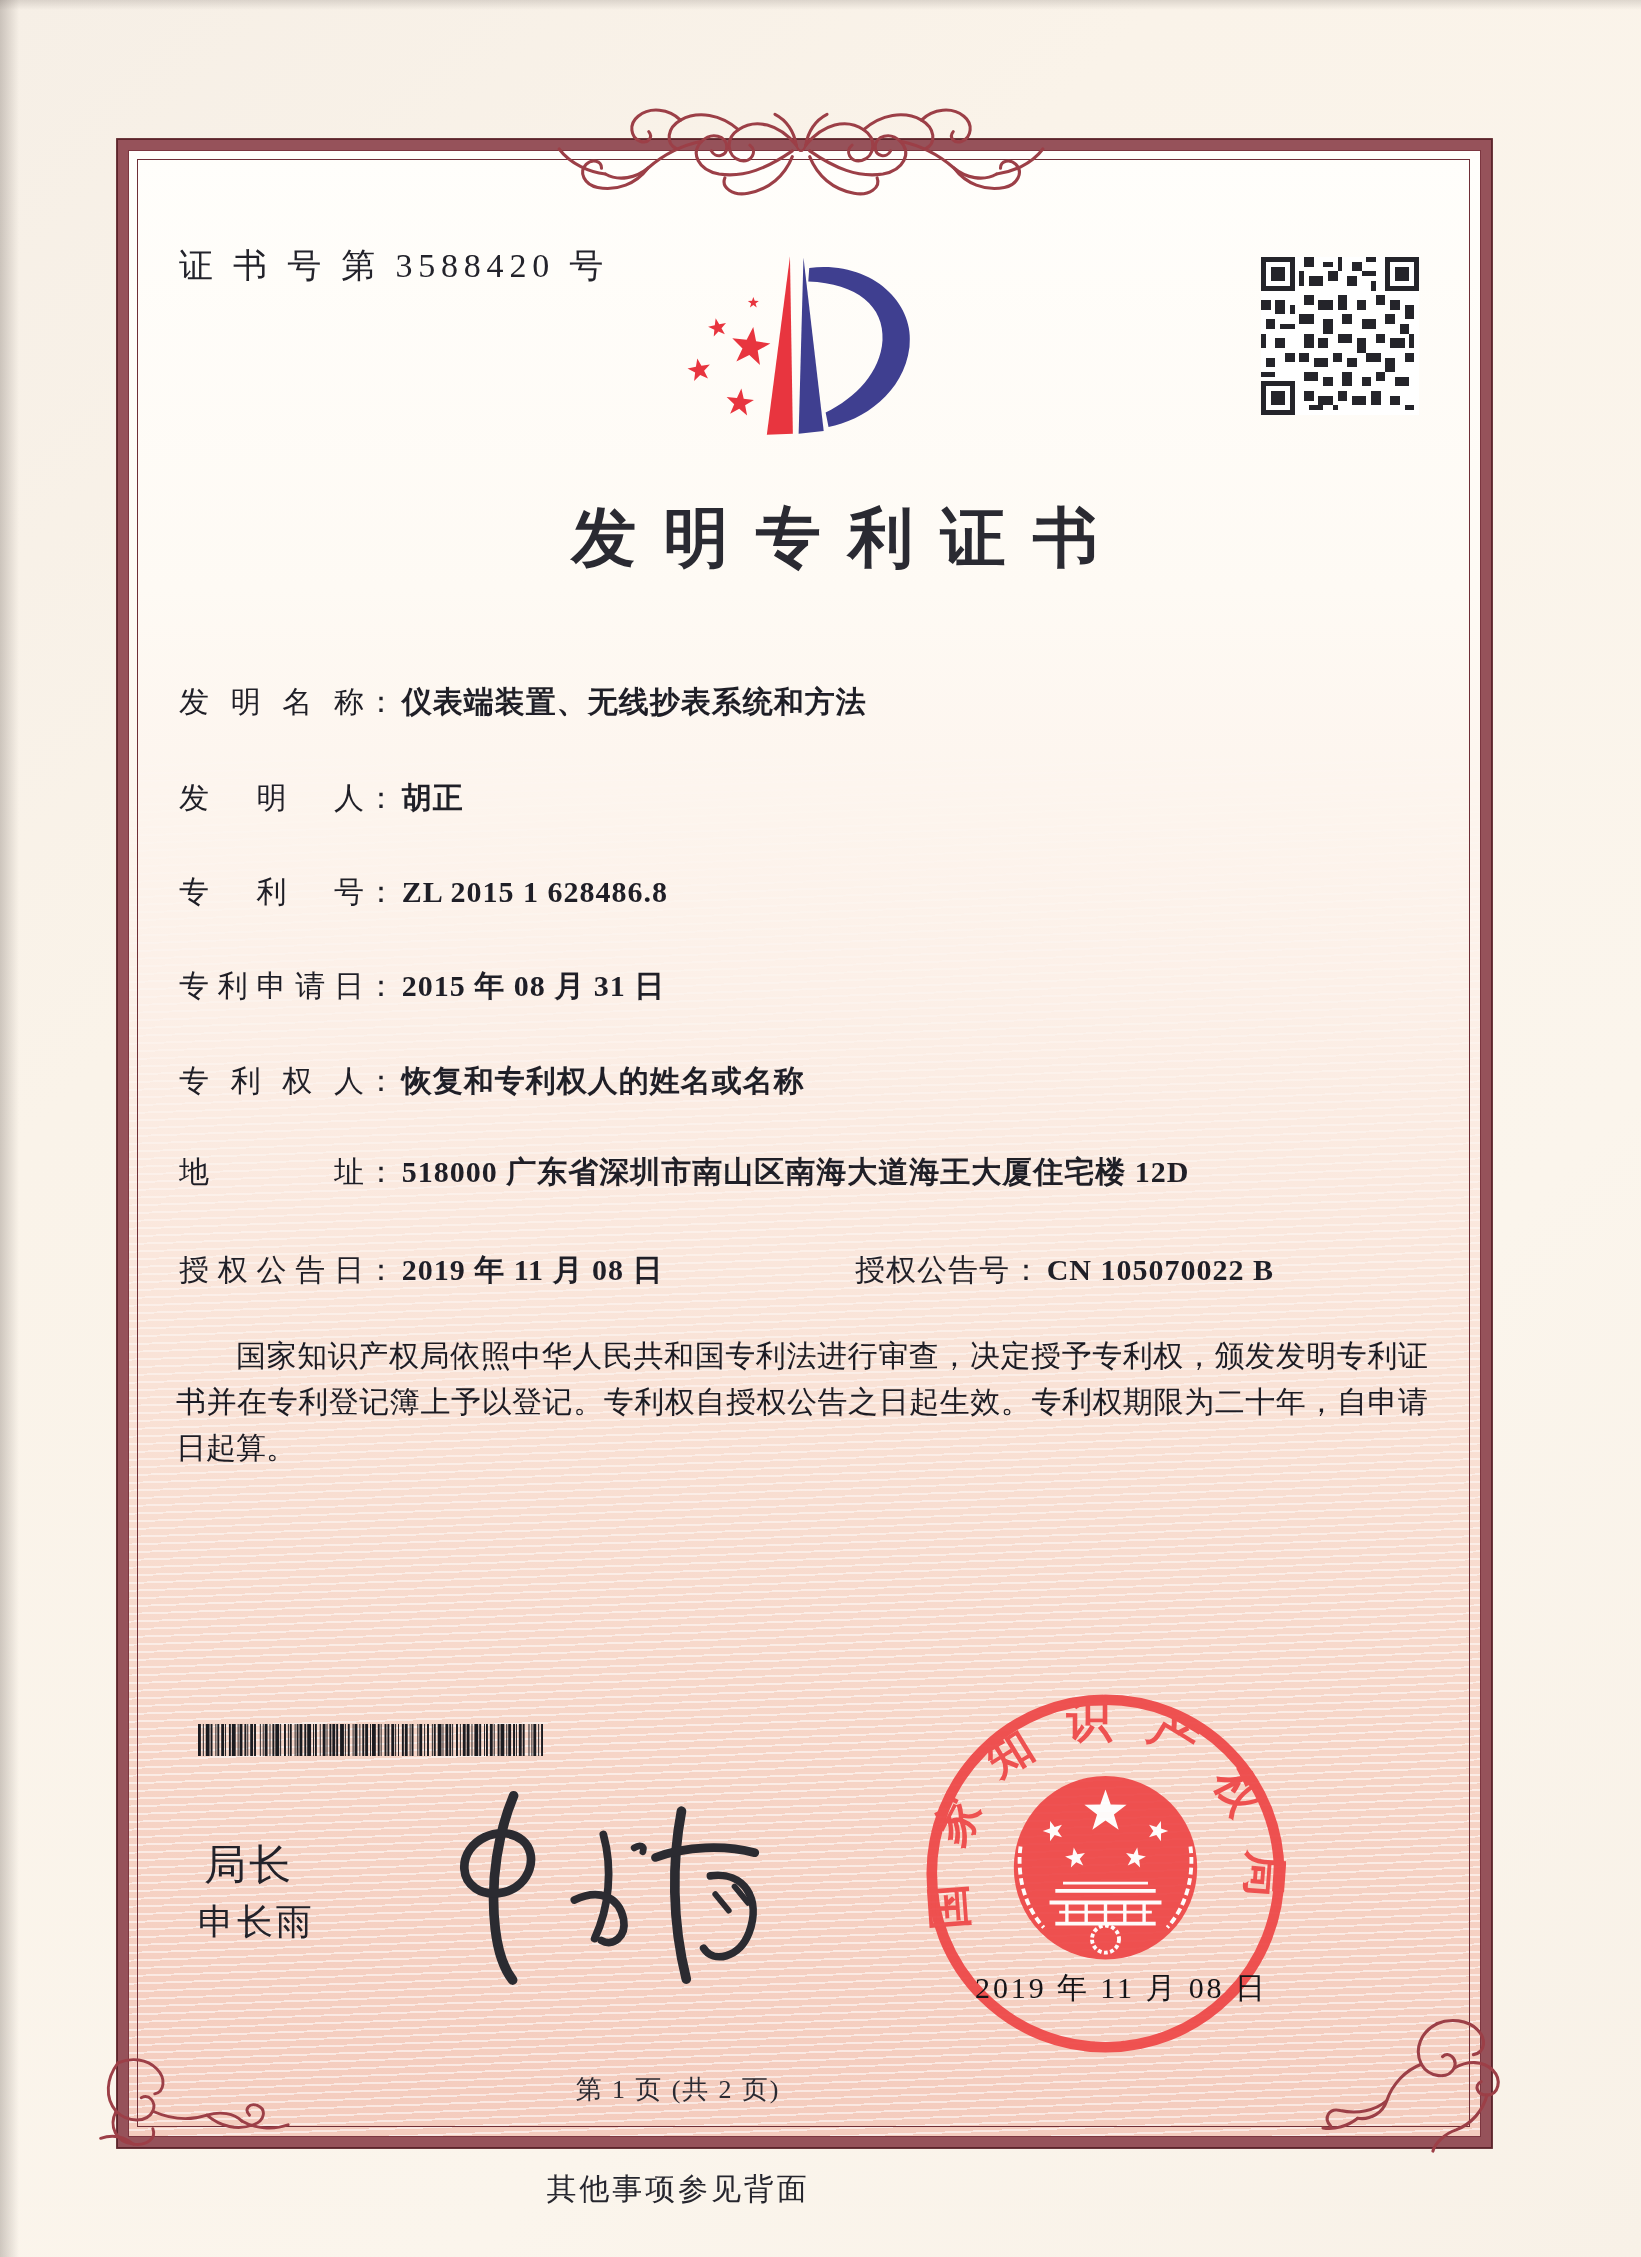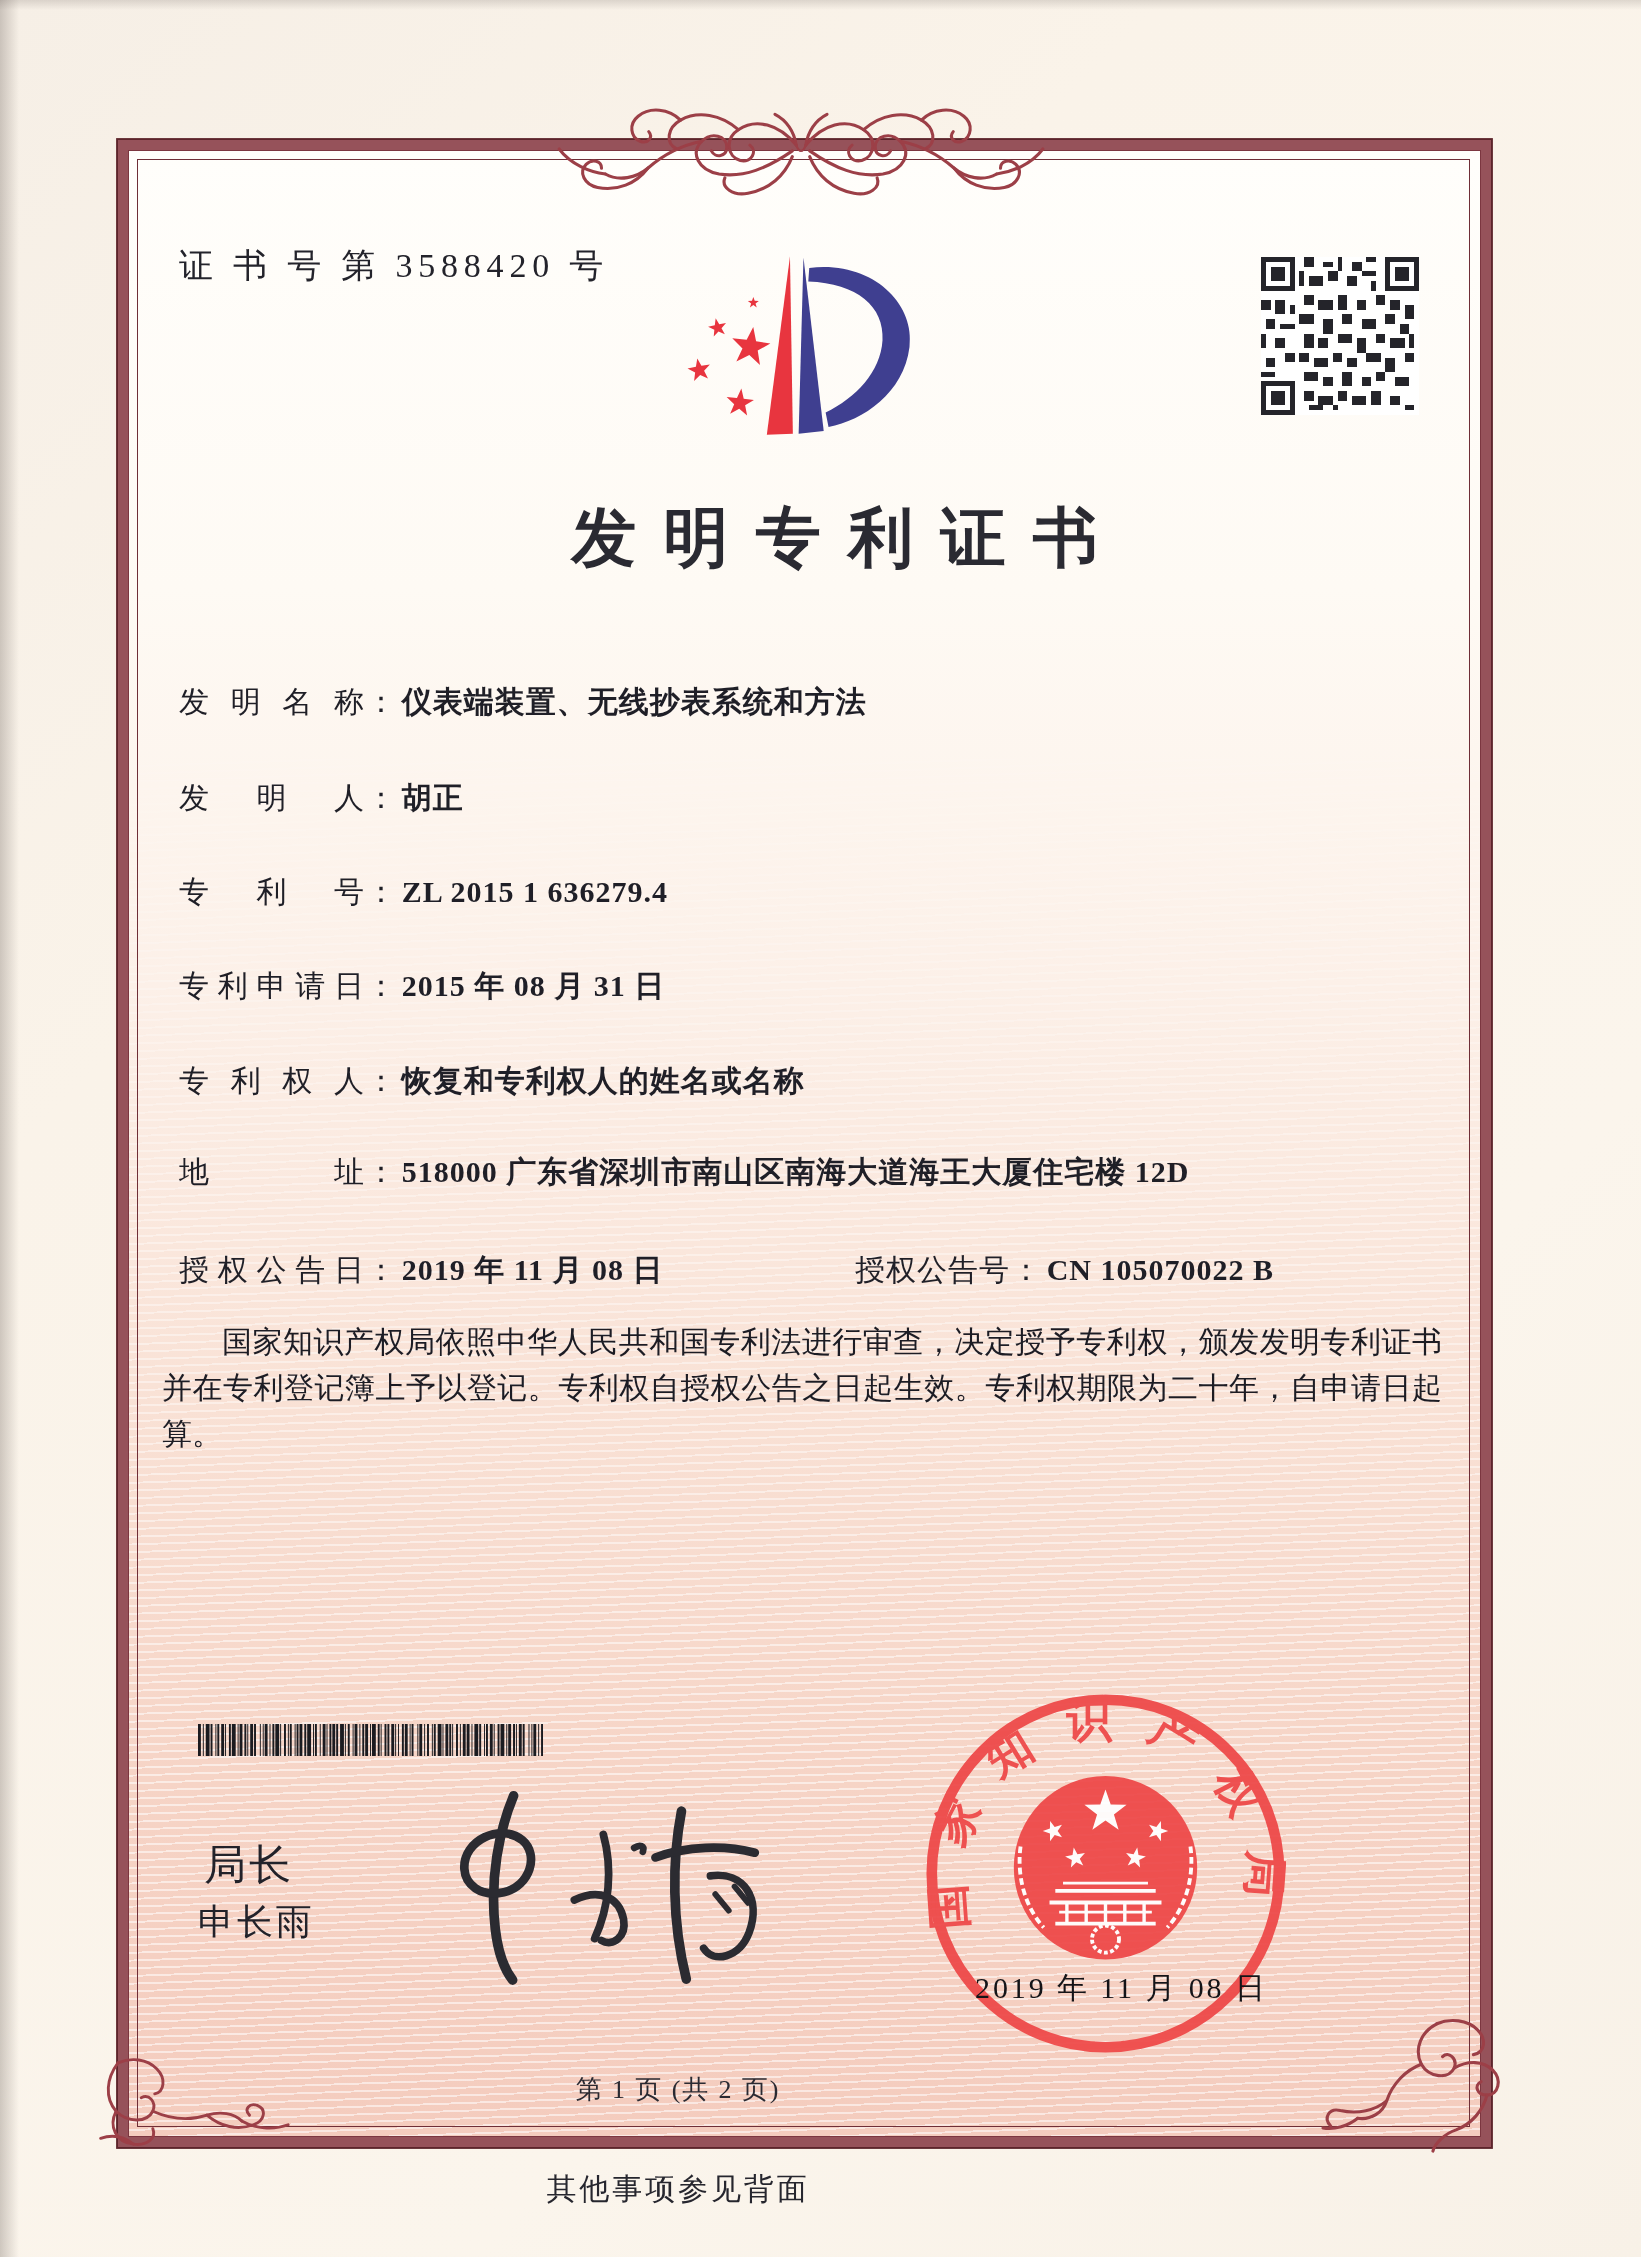--- a/index.html
+++ b/index.html
@@ -29,21 +29,21 @@
   .certnum{position:absolute;left:179px;top:243px;font-size:34px;color:#23232b;letter-spacing:5.8px;}
   .title{position:absolute;left:118px;top:494px;width:1353px;text-align:center;font-size:65px;font-weight:bold;
        color:#2a2a32;letter-spacing:0.42em;text-indent:0.42em;padding-left:40px;}
   .frow{position:absolute;left:179px;font-size:30px;color:#1f1f27;white-space:nowrap;}
   .flabel{display:inline-block;width:185px;text-align:justify;text-align-last:justify;vertical-align:bottom;}
   .fcolon{display:inline-block;margin:0 5.8px 0 1.9px;}
   .fvalue{letter-spacing:1px;font-weight:bold;}
   .frow2{position:absolute;left:855px;font-size:30px;color:#1f1f27;white-space:nowrap;}
   .body-text{position:absolute;left:162px;top:1319px;width:1280px;font-size:30px;line-height:46px;
        color:#1c1c24;text-align:justify;}
-  .body-text p{margin:0;text-indent:2em;}
+  .body-text p{margin:14px;text-indent:2em;}
   .sig-role{position:absolute;left:204px;top:1837px;font-size:42px;color:#22222a;letter-spacing:2.9px;}
   .sig-name{position:absolute;left:198px;top:1898px;font-size:36px;color:#22222a;letter-spacing:2.9px;}
   .seal-date{position:absolute;left:975px;top:1968px;font-size:30px;color:#141418;letter-spacing:2.9px;}
   .page-info{position:absolute;left:456px;top:2072px;width:444px;text-align:center;font-size:26px;color:#2a2a32;letter-spacing:1.9px;}
   .back-note{position:absolute;left:118px;top:2169px;width:1120px;text-align:center;font-size:30px;color:#26262e;letter-spacing:2.9px;}
 </style>
 </head>
 <body>
 
 <div class="paper">
@@ -213,21 +213,21 @@
 
   <div class="title">发明专利证书</div>
 
   <div class="frow" style="top:682px;">
     <span class="flabel">发明名称</span><span class="fcolon">：</span><span class="fvalue">仪表端装置、无线抄表系统和方法</span>
   </div>
   <div class="frow" style="top:778px;">
     <span class="flabel">发明人</span><span class="fcolon">：</span><span class="fvalue">胡正</span>
   </div>
   <div class="frow" style="top:872px;">
-    <span class="flabel">专利号</span><span class="fcolon">：</span><span class="fvalue">ZL 2015 1 636279.4</span>
+    <span class="flabel">专利号</span><span class="fcolon">：</span><span class="fvalue">ZL 2015 1 628486.8</span>
   </div>
   <div class="frow" style="top:966px;">
     <span class="flabel">专利申请日</span><span class="fcolon">：</span><span class="fvalue">2015 年 08 月 31 日</span>
   </div>
   <div class="frow" style="top:1061px;">
     <span class="flabel">专利权人</span><span class="fcolon">：</span><span class="fvalue">恢复和专利权人的姓名或名称</span>
   </div>
   <div class="frow" style="top:1152px;">
     <span class="flabel">地址</span><span class="fcolon">：</span><span class="fvalue">518000 广东省深圳市南山区南海大道海王大厦住宅楼 12D</span>
   </div>

